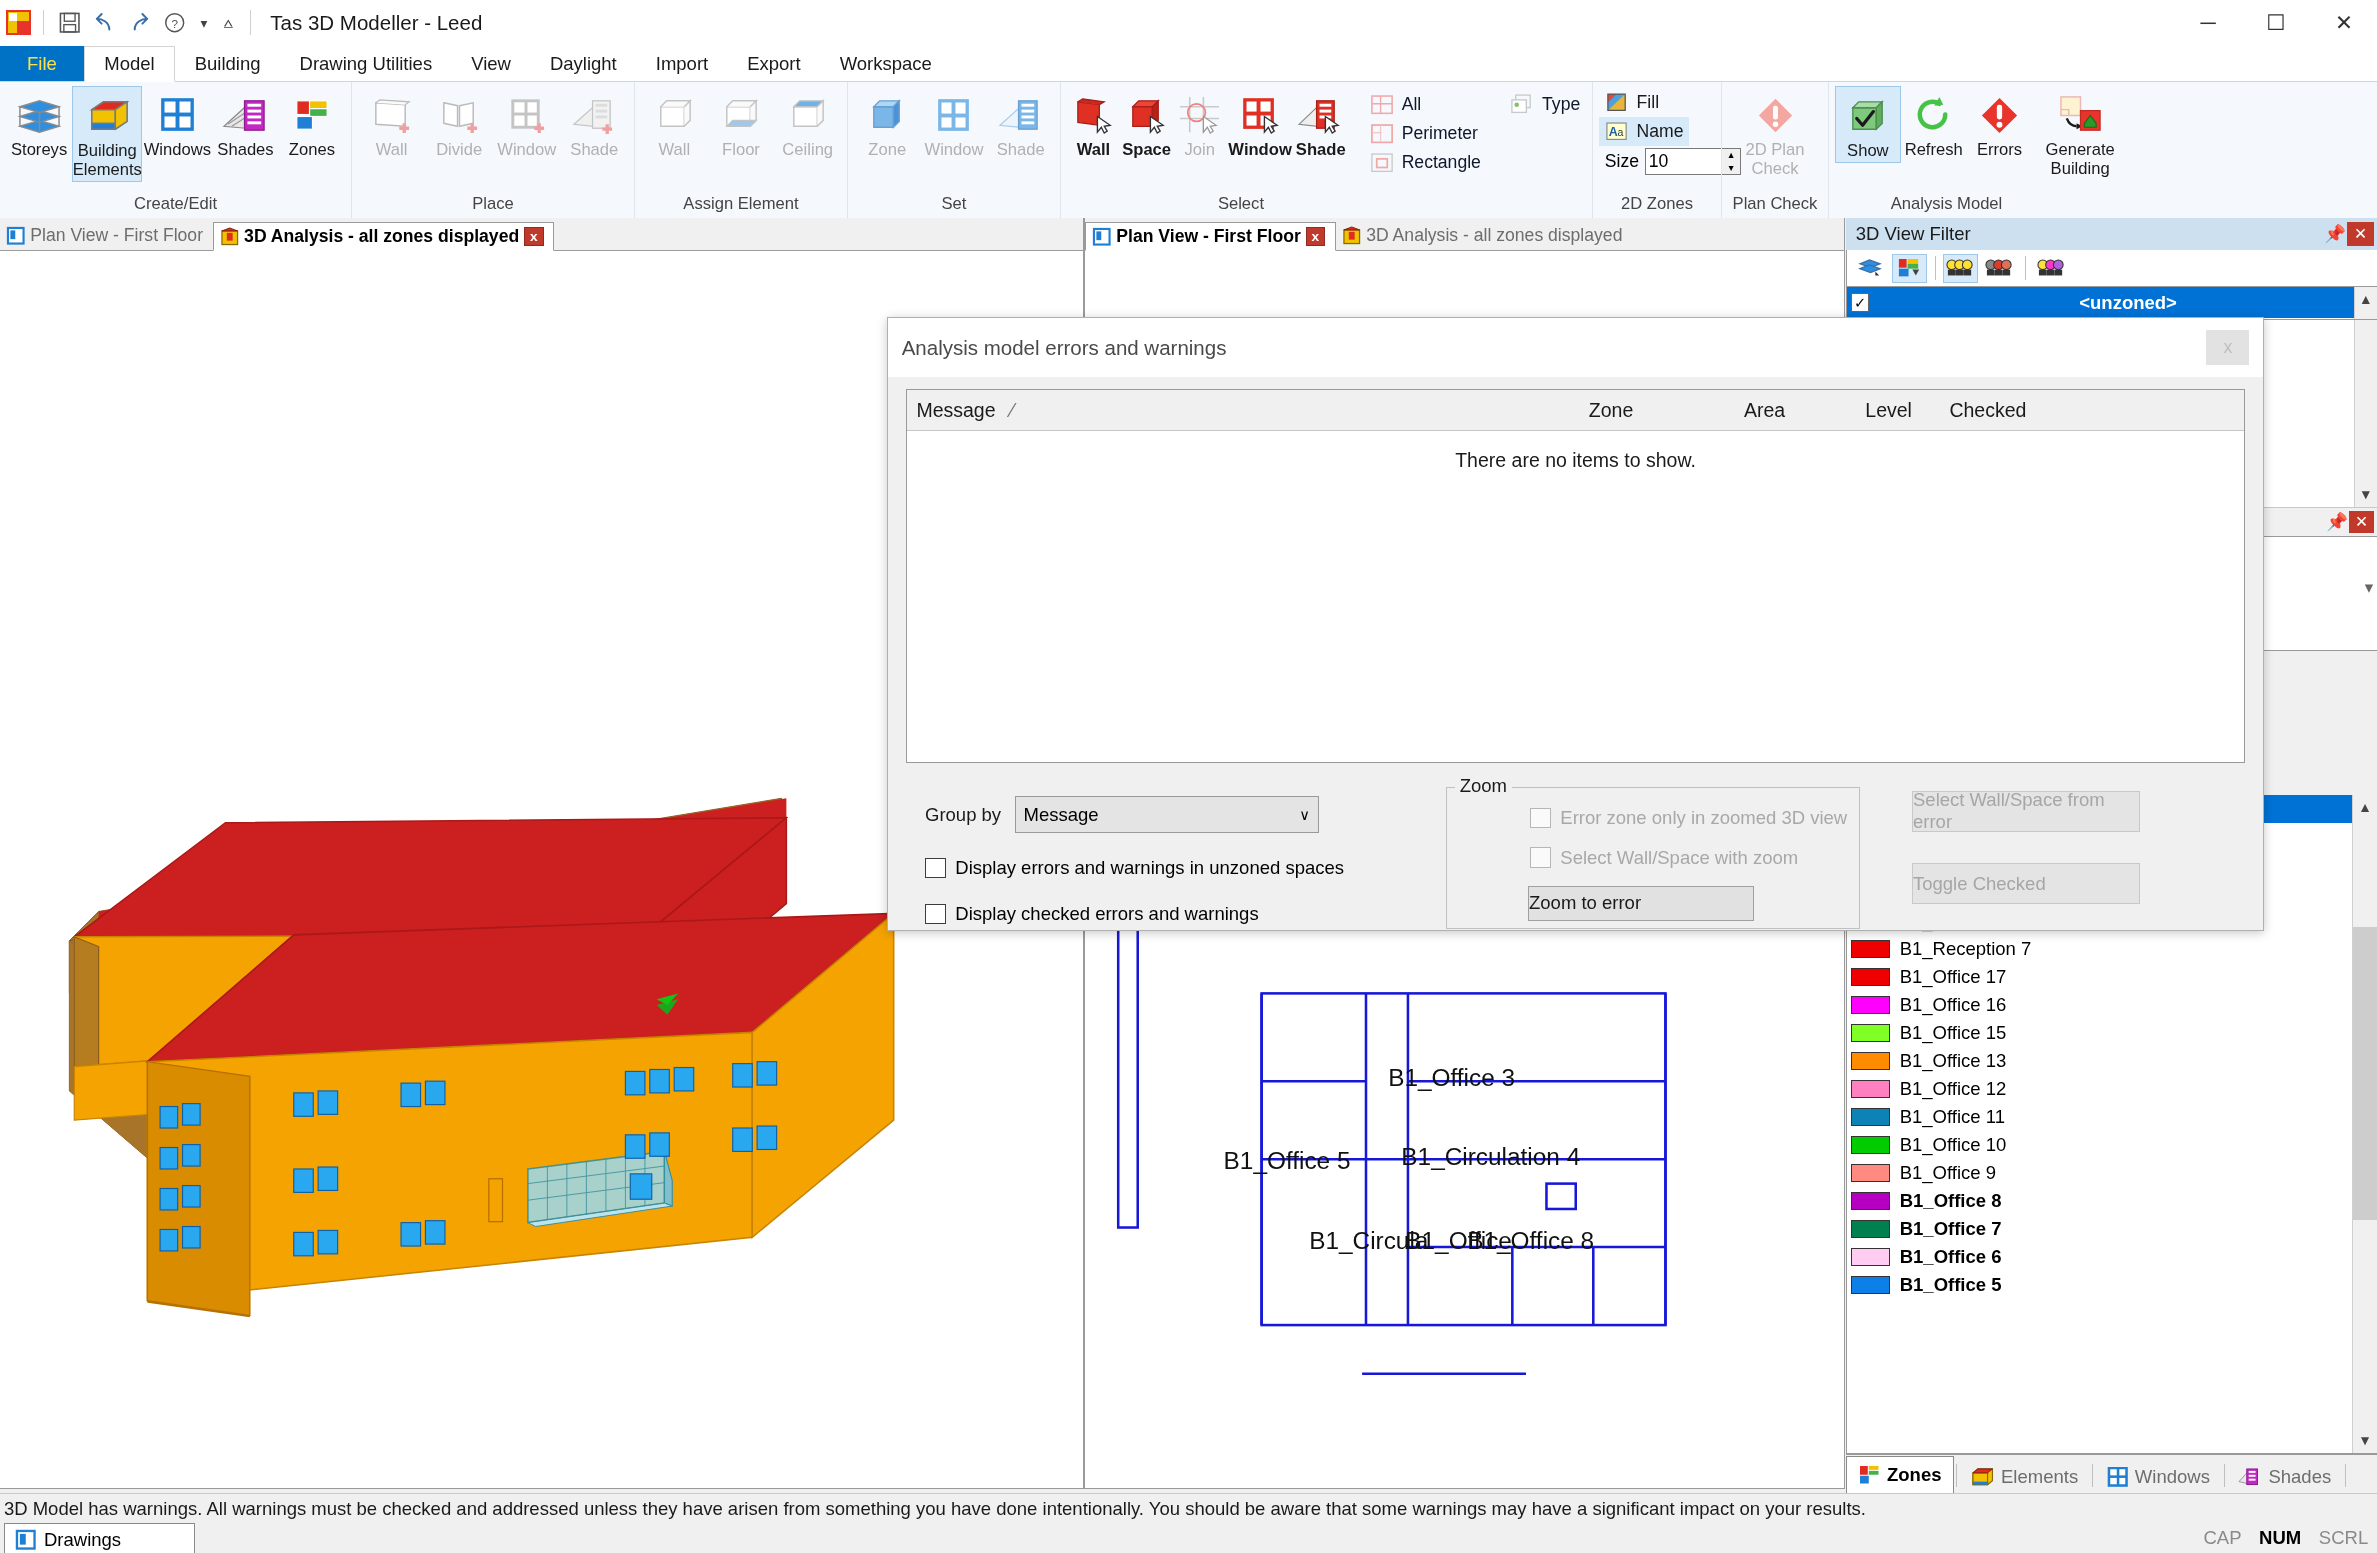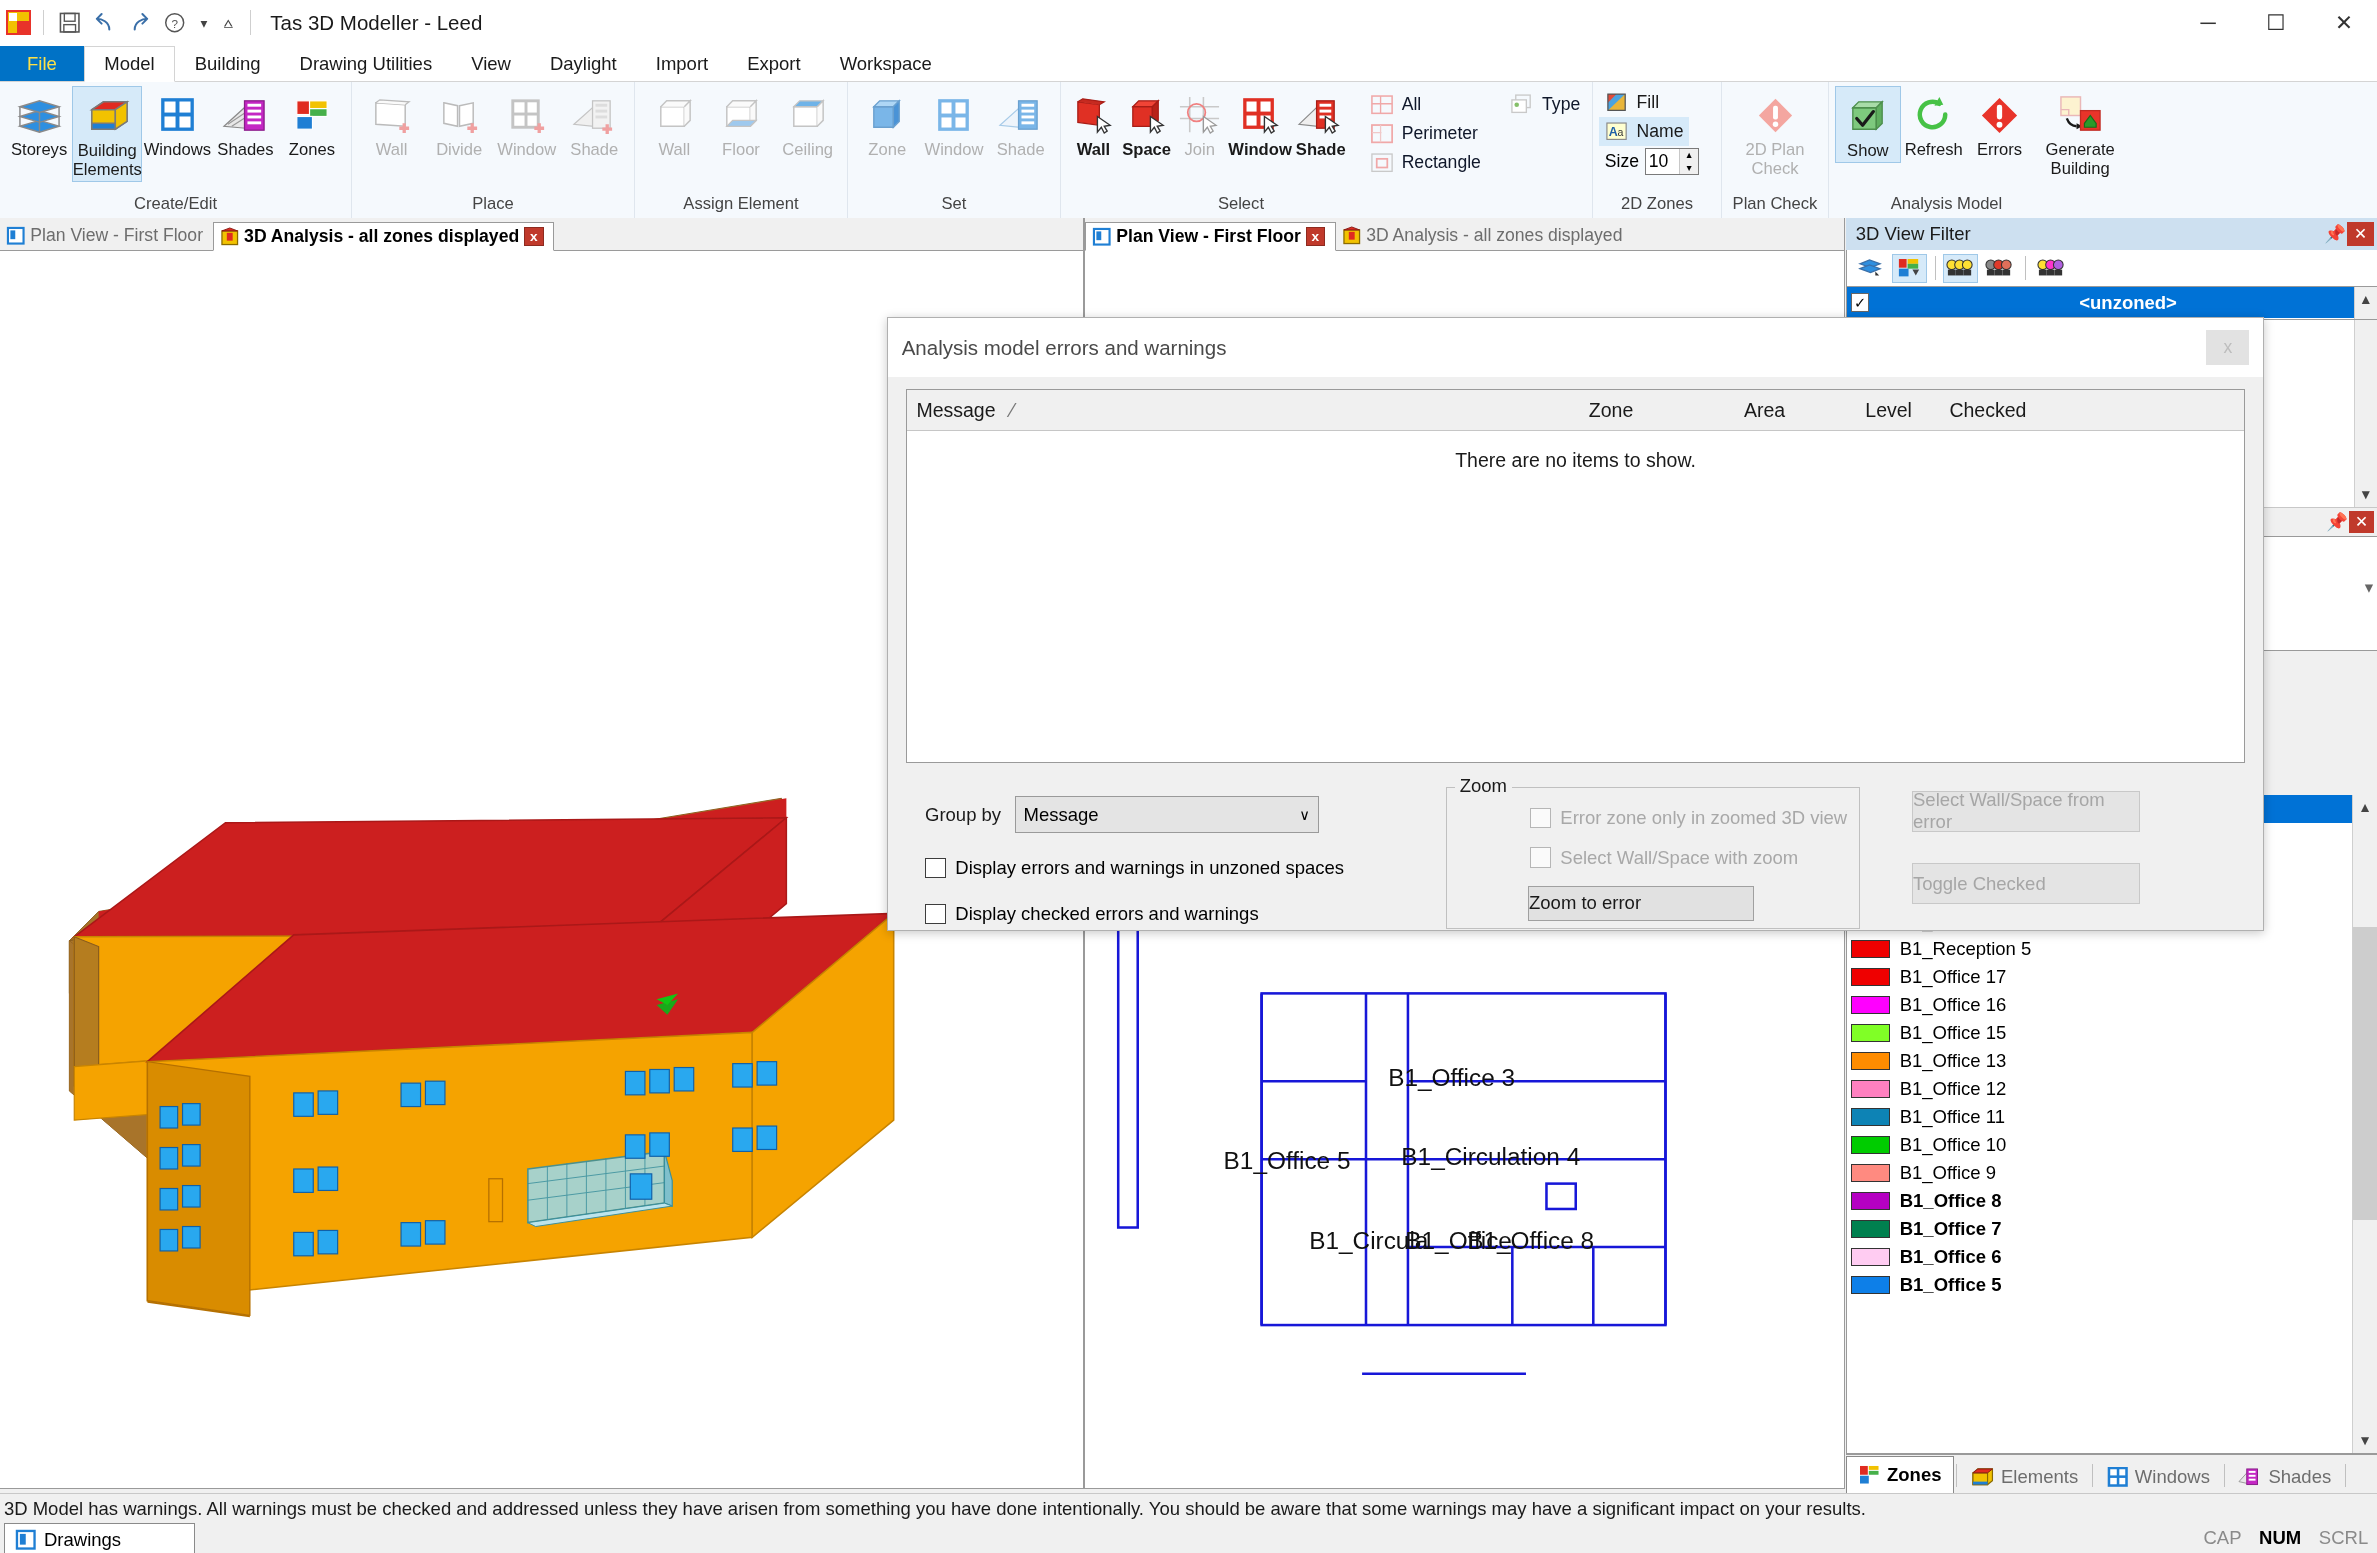--- a/index.html
+++ b/index.html
@@ -51,21 +51,21 @@
   .rbtn.sel { background:#d6eaf9; border:1px solid #9fc8e8; }
   .rbtn.dis { color:#b0b0b0; }
   .rbtn .ico { height:49px; display:flex; align-items:center; justify-content:center; }
   .rbtn .lbl { white-space:pre-line; }
   .rsmall-col { display:flex; flex-direction:column; justify-content:flex-start; padding-top:3.9px;}
   .rsmall { display:flex; align-items:center; gap:6.8px; font-size:17.6px; padding:2.9px 5.9px;
             color:#1a1a1a; }
   .rsmall.dis { color:#0f172a; }
   .rsmall.sel { background:#d6eaf9; }
   .rsize { display:flex; align-items:center; gap:5.9px; font-size:17.6px; padding:2px 5.9px;}
-  .spinbox { display:flex; align-items:stretch; border:1px solid #7a7a7a; background:#fff; height:27px;}
+  .spinbox { display:flex; align-items:stretch; border:1px solid #7a7a7a; background:#fff; height:27px;gap:42px;}
   .spinbox input { border:none; width:33px; font-size:17.6px; padding:0 2.9px; outline:none;
                    font-family:"Liberation Sans",sans-serif;}
   .spin-arrows{display:flex;flex-direction:column;width:19.5px;border-left:1px solid #c8c8c8;background:#f0f0f0;}
   .spin-arrows div{flex:1;display:flex;align-items:center;justify-content:center;font-size:8.8px;line-height:1;}
 
   
   .workarea { position:absolute; left:0; top:218px; right:0; bottom:61px; background:#f0f0f0; }
   .panel { position:absolute; background:#fff; border:1px solid #9a9a9a; }
   .tabstrip { height:33px; background:#f0f0f0; display:flex; align-items:flex-end;
               border-bottom:1px solid #9a9a9a; }
@@ -906,21 +906,21 @@
       <div class="zrow">
         <span class="swatch" style="background: rgb(255, 255, 168);"></span>
         <span>B1_Toilet 2</span>
       </div>
       <div class="zrow">
         <span class="swatch" style="background: rgb(239, 0, 0);"></span>
         <span>B1_Toilet 1</span>
       </div>
       <div class="zrow">
         <span class="swatch" style="background: rgb(239, 0, 0);"></span>
-        <span>B1_Reception 5</span>
+        <span>B1_Reception 7</span>
       </div>
       <div class="zrow">
         <span class="swatch" style="background: rgb(239, 0, 0);"></span>
         <span>B1_Office 17</span>
       </div>
       <div class="zrow">
         <span class="swatch" style="background: rgb(255, 0, 255);"></span>
         <span>B1_Office 16</span>
       </div>
       <div class="zrow">

